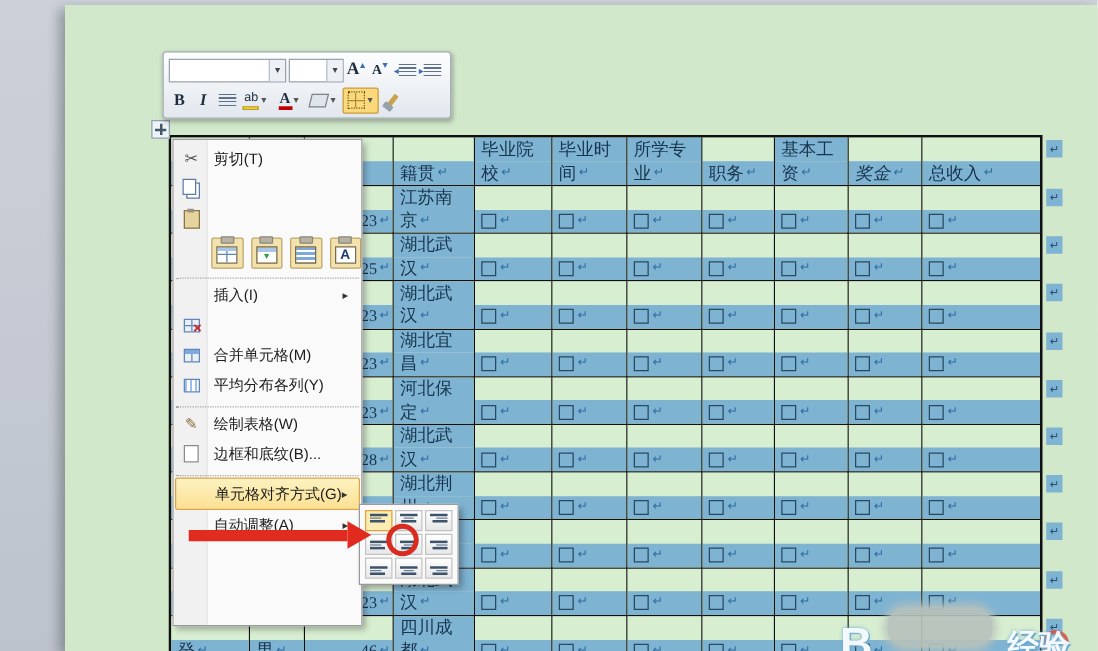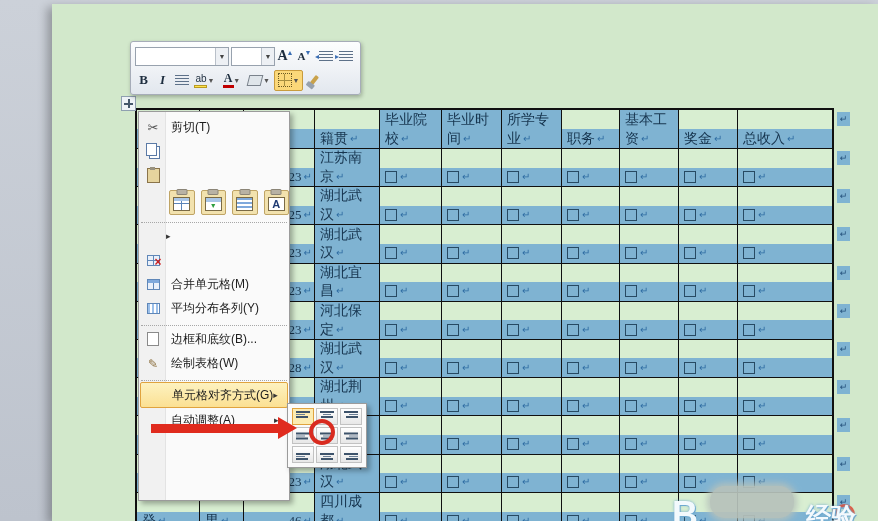--- a/index.html
+++ b/index.html
@@ -196,21 +196,21 @@
           <div class="tline sel" style="height: 20px;">
             <span>基本工</span>
           </div>
           <div class="tline sel" style="height: 19px;">
             <span>资</span>
             <span class="pmark">↵</span>
           </div>
         </div>
         <div class="tcell" style="width: 59px;">
           <div class="tline" style="height: 20px;"></div>
-          <div class="tline sel" style="height: 19px;">
+          <div class="tline sel" style="height: 19px; font-style: italic;">
             <span>奖金</span>
             <span class="pmark">↵</span>
           </div>
         </div>
         <div class="tcell" style="width: 94px;">
           <div class="tline" style="height: 20px;"></div>
           <div class="tline sel" style="height: 19px;">
             <span>总收入</span>
             <span class="pmark">↵</span>
           </div>
@@ -1080,20 +1080,21 @@
             <span class="pane g-merge-table"></span>
           </div>
           <div class="pbtn">
             <span class="clip"></span>
             <span class="pane g-keep-text-only"></span>
           </div>
         </div>
         <div class="cm-sep"></div>
         <div class="cm-item">
           <span class="cm-ic"></span>
+          <span class="cm-lb">插入(I)</span>
           <span class="cm-ar">▸</span>
         </div>
         <div class="cm-item">
           <span class="cm-ic">
             <span class="ic-grid ic-delete-table"></span>
           </span>
         </div>
         <div class="cm-item">
           <span class="cm-ic">
             <span class="ic-grid ic-merge-cells"></span>
@@ -1102,29 +1103,29 @@
         </div>
         <div class="cm-item">
           <span class="cm-ic">
             <span class="ic-grid ic-distribute-columns"></span>
           </span>
           <span class="cm-lb">平均分布各列(Y)</span>
         </div>
         <div class="cm-sep"></div>
         <div class="cm-item">
           <span class="cm-ic">
+            <span class="ic-draw-table"></span>
+          </span>
+          <span class="cm-lb">绘制表格(W)</span>
+        </div>
+        <div class="cm-item">
+          <span class="cm-ic">
             <span class="ic-borders-shading"></span>
           </span>
           <span class="cm-lb">边框和底纹(B)...</span>
-        </div>
-        <div class="cm-item">
-          <span class="cm-ic">
-            <span class="ic-draw-table"></span>
-          </span>
-          <span class="cm-lb">绘制表格(W)</span>
         </div>
         <div class="cm-sep"></div>
         <div class="cm-item hl">
           <span class="cm-ic"></span>
           <span class="cm-lb">单元格对齐方式(G)</span>
           <span class="cm-ar">▸</span>
         </div>
         <div class="cm-item">
           <span class="cm-ic"></span>
           <span class="cm-lb">自动调整(A)</span>

